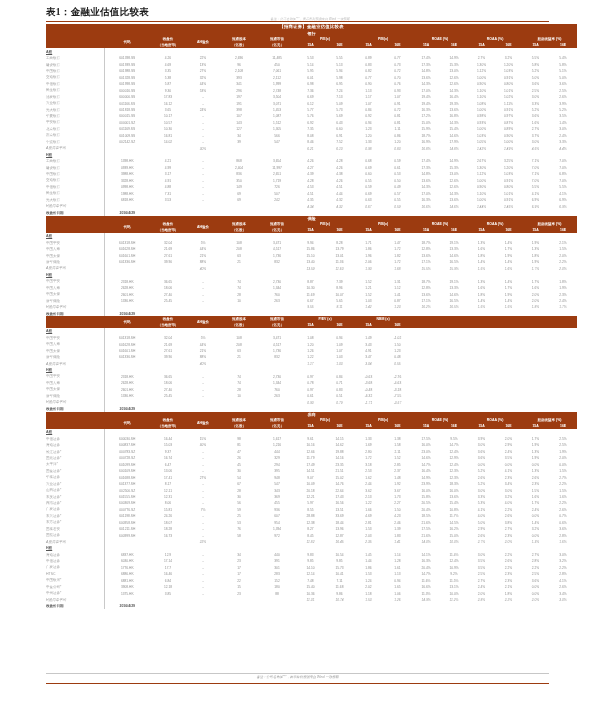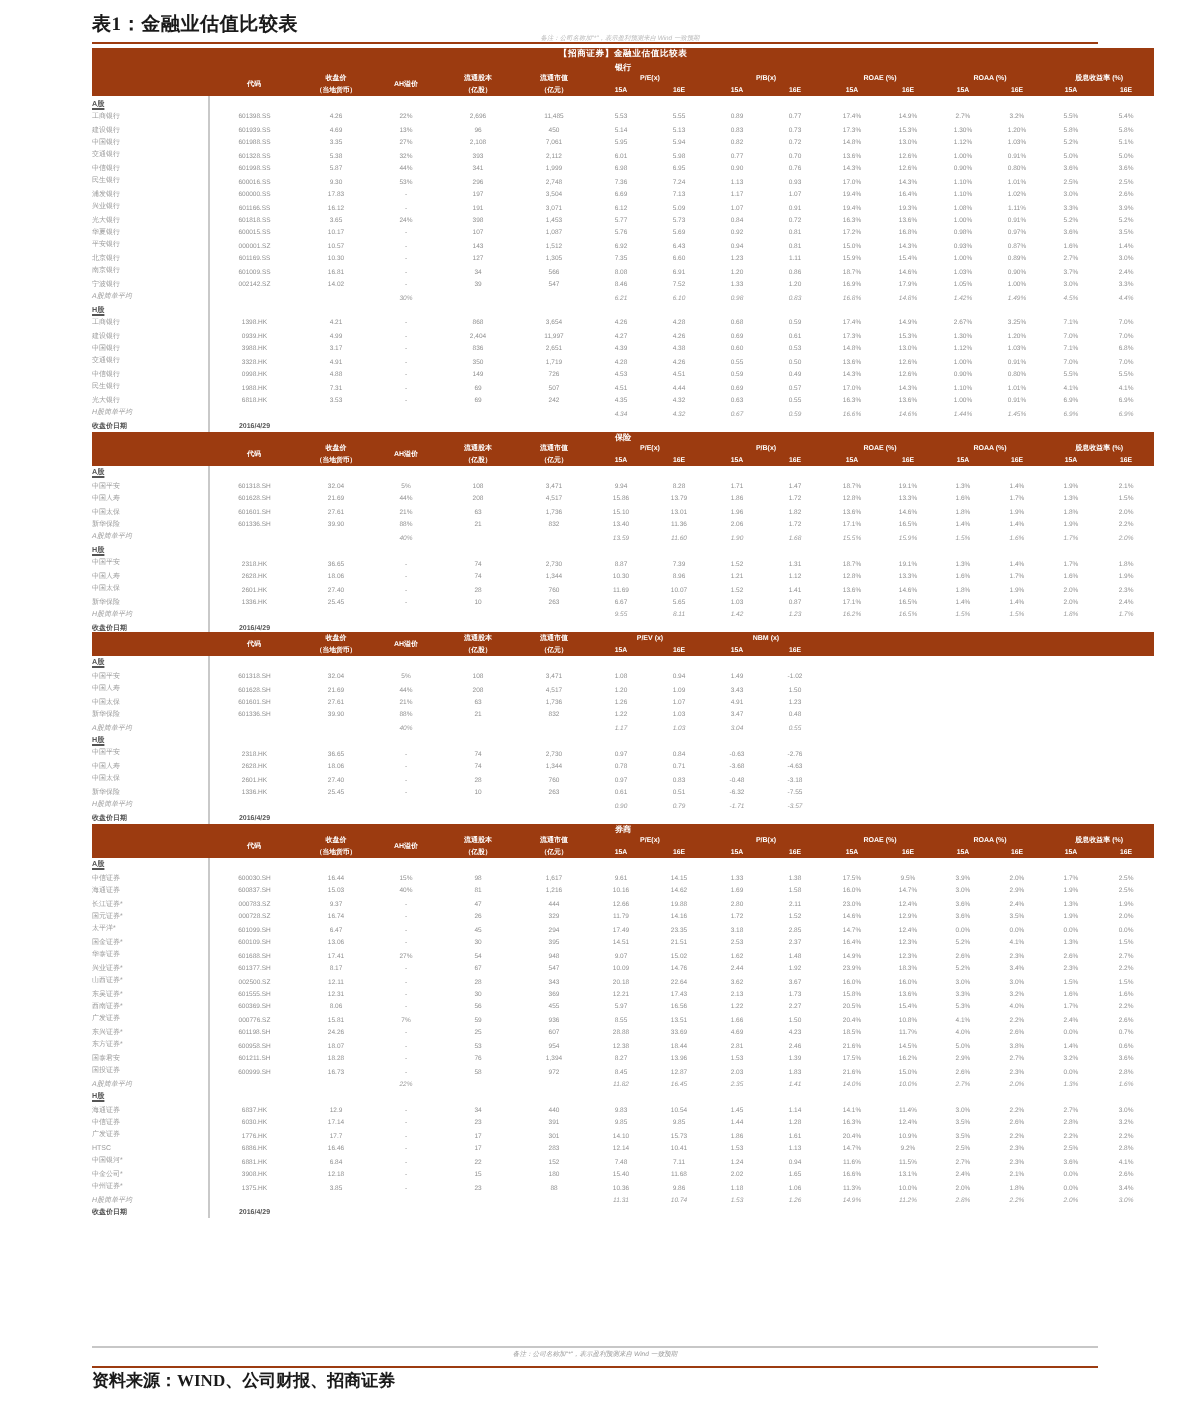--- a/index.html
+++ b/index.html
@@ -1676,14 +1676,13 @@
             <td></td>
             <td></td>
             <td></td>
           </tr>
         </tbody>
     </table>
   </div>
 
   <div class="rule-bot"></div>
   <div class="note">备注：公司名称加"*"，表示盈利预测来自 Wind 一致预期</div>
-  <div class="source">资料来源：WIND、公司财报、招商证券</div>
 </div>
 
 </body></html>

